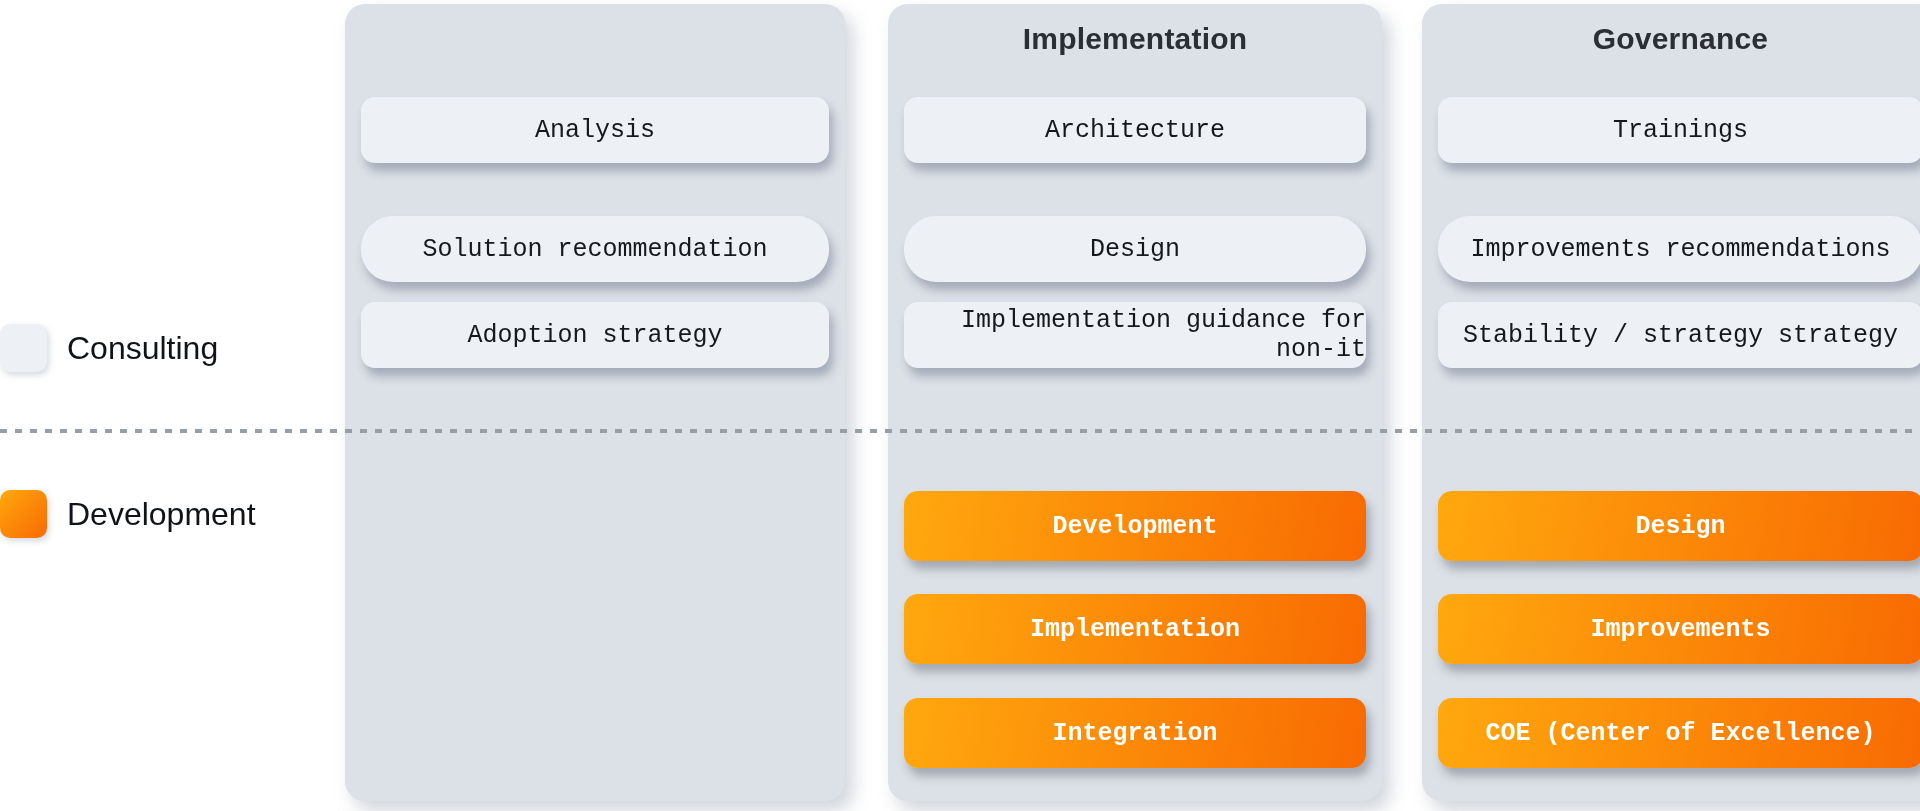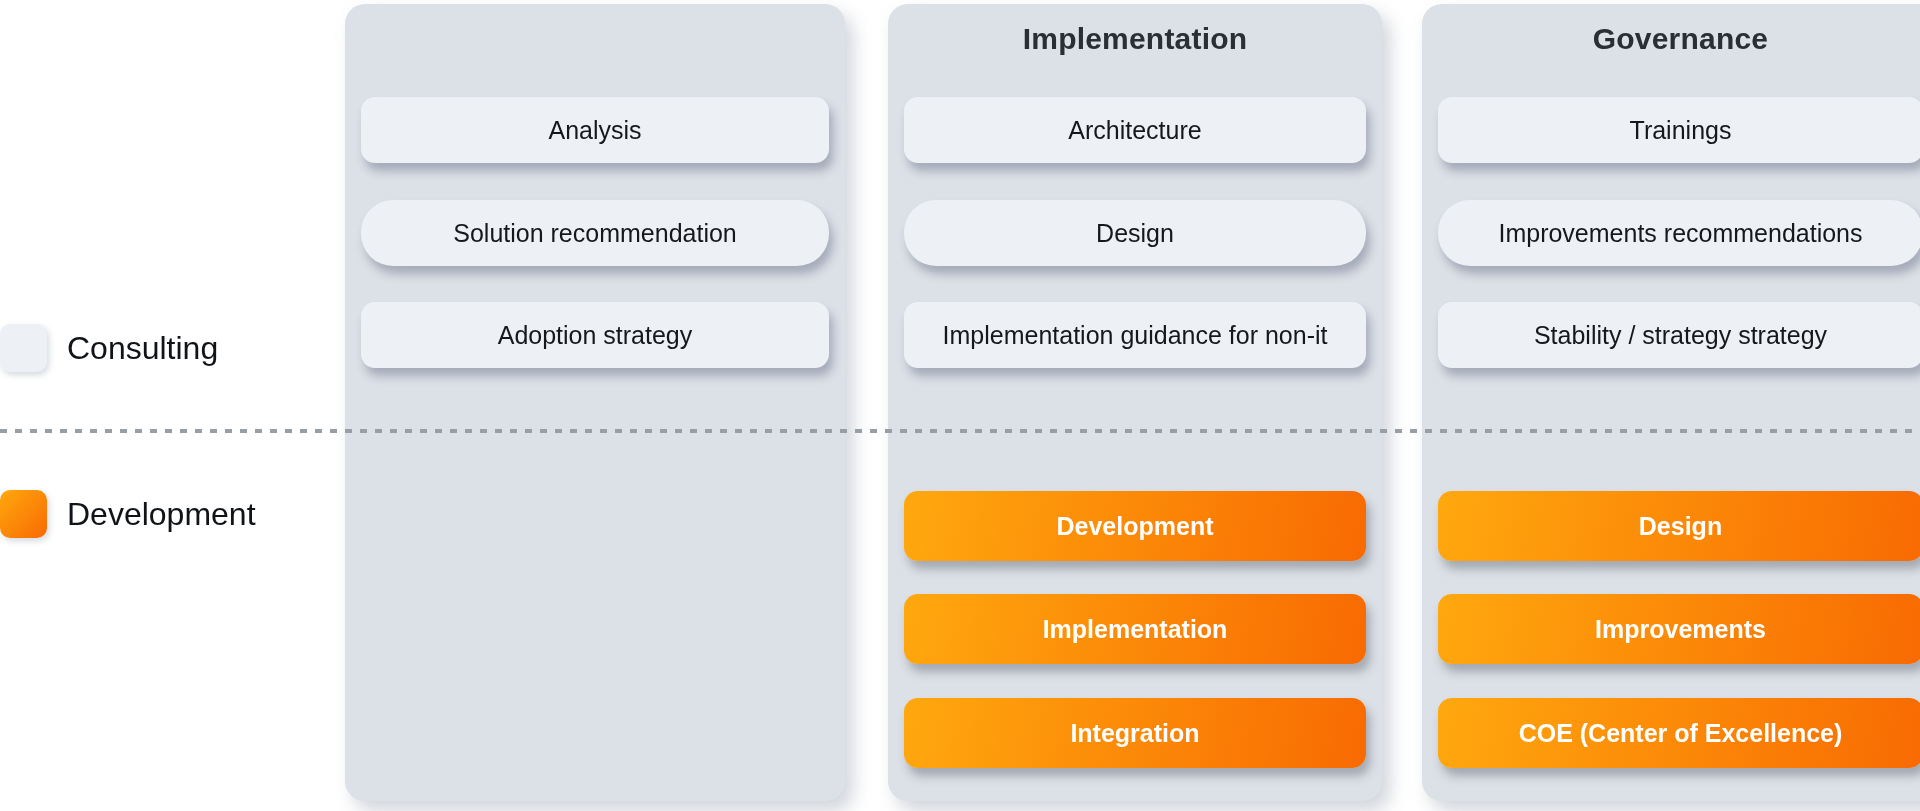--- a/index.html
+++ b/index.html
@@ -36,43 +36,44 @@
     letter-spacing: 0.2px;
   }
 
   
   .card {
     position: absolute;
     left: 16px; right: 16px;
     display: flex;
     align-items: center;
     justify-content: center;
-    text-align: left;
+    text-align: right;
     border-radius: 14px;
+    font-family: Liberation Mono, monospace;
   }
   .consulting-card {
     height: 66px;
     background: var(--consulting_card_background, #edf0f4);
     box-shadow: 4px 8px 10px rgba(105,115,135,0.48);
     font-size: 25px;
     font-weight: 400;
     color: var(--card_text, #15181c);
   }
   .dev-card {
     height: 70px;
     background: linear-gradient(100deg,
       var(--development_gradient_start, #ffa80e),
       var(--development_gradient_end, #f86a02));
     box-shadow: 4px 8px 10px rgba(110,115,125,0.50);
     font-size: 25px;
     font-weight: 700;
     color: var(--development_card_text, #ffffff);
   }
   .r0 { top: 93px; }
-  .r1 { top: 196px; border-radius: 32px; }
+  .r1 { top: 212px; border-radius: 32px; }
   .r2 { top: 298px; }
   .d0 { top: 487px; }
   .d1 { top: 590px; }
   .d2 { top: 694px; }
 
   
   .divider {
     position: absolute;
     top: 429px; left: 0;
     width: 1920px; height: 4px;

